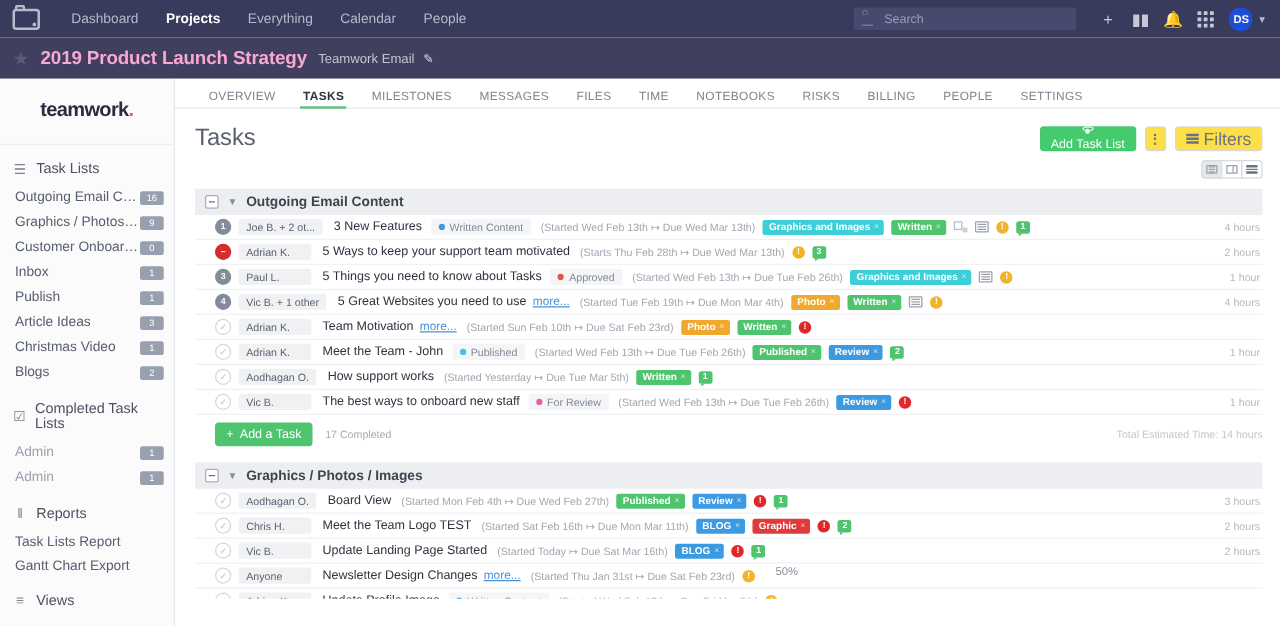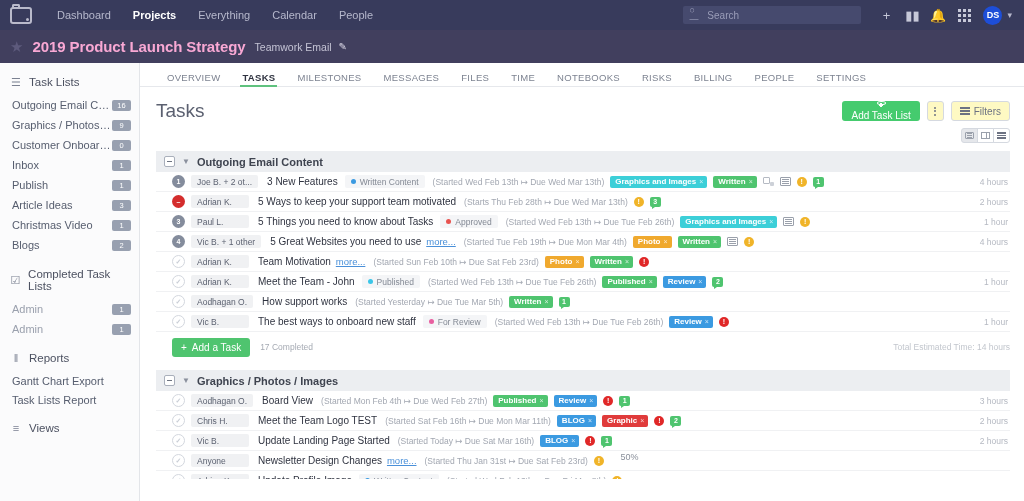--- a/index.html
+++ b/index.html
@@ -138,23 +138,23 @@
   }
   .btn-plus-circ {
     width:9px;height:9px;border-radius:50%;border:1.5px solid #fff; position:relative; display:inline-block;
   }
   .btn-plus-circ::before, .btn-plus-circ::after{
     content:''; position:absolute; background:#fff;
   }
   .btn-plus-circ::before{ left:1.2px; top:2.6px; width:4px; height:1.3px; }
   .btn-plus-circ::after{ top:1.2px; left:2.6px; height:4px; width:1.3px; }
   .btn-ghost {
-    background:#fef9c3; border:1px solid #d5d9e0; border-radius:3px; height:20px;
+    background:#fde047; border:1px solid #d5d9e0; border-radius:3px; height:20px;
     display:flex; align-items:center; justify-content:center; gap:4px; cursor:pointer;
-    color:#6c7282; font-size:10px; padding: 0 8px; margin-left:7px;
+    color:#6c7282; font-size:14px; padding: 0 8px; margin-left:7px;
     font-family: "Liberation Sans", sans-serif;
   }
   .btn-ghost.sq { width: 17px; padding:0; }
   .dots-v { display:flex; flex-direction:column; gap:1.5px; }
   .dots-v i { width:2px;height:2px;background:#6c7282;border-radius:50%; }
   .filt-ico { display:flex;flex-direction:column;gap:1.5px; }
   .filt-ico i { width:10px;height:1.4px;background:#6c7282; display:block; position:relative;}
   .viewbar { display:flex; justify-content:flex-end; padding: 5px 14px 0 0; gap: 0; }
   .vbtn {
     width:17px;height:15px;border:1px solid #d5d9e0; display:flex;align-items:center;justify-content:center;
@@ -296,20 +296,23 @@
 <div class="projhdr">
   <span class="star">★</span>
   <span class="projtitle">2019 Product Launch Strategy</span>
   <span class="projsub">Teamwork Email</span>
   <span class="pencil">✎</span>
 </div>
 
 <div class="body-wrap">
 
   <div class="sidebar">
+    <div class="logo-zone">
+      <span class="logo-txt"><span>teamwork</span><span class="logo-dot">.</span></span>
+    </div>
     <div id="sidebar-body">
         <div class="sb-section">
           <span class="sb-ico">☰</span>
           <span class="sb-section-label">Task Lists</span>
         </div>
         <div class="sb-item">
           <span class="lbl">Outgoing Email Content</span>
           <span class="badge">16</span>
         </div>
         <div class="sb-item">
@@ -349,22 +352,22 @@
           <span class="badge">1</span>
         </div>
         <div class="sb-item muted">
           <span class="lbl">Admin</span>
           <span class="badge">1</span>
         </div>
         <div class="sb-section">
           <span class="sb-ico">‖</span>
           <span class="sb-section-label">Reports</span>
         </div>
+        <div class="sb-sub">Task Lists Report</div>
         <div class="sb-sub">Gantt Chart Export</div>
-        <div class="sb-sub">Task Lists Report</div>
         <div class="sb-section">
           <span class="sb-ico">≡</span>
           <span class="sb-section-label">Views</span>
         </div>
       </div>
   </div>
 
   <div class="main">
     <div class="tabsbar" id="tabsbar">
         <div class="tab">OVERVIEW</div>

